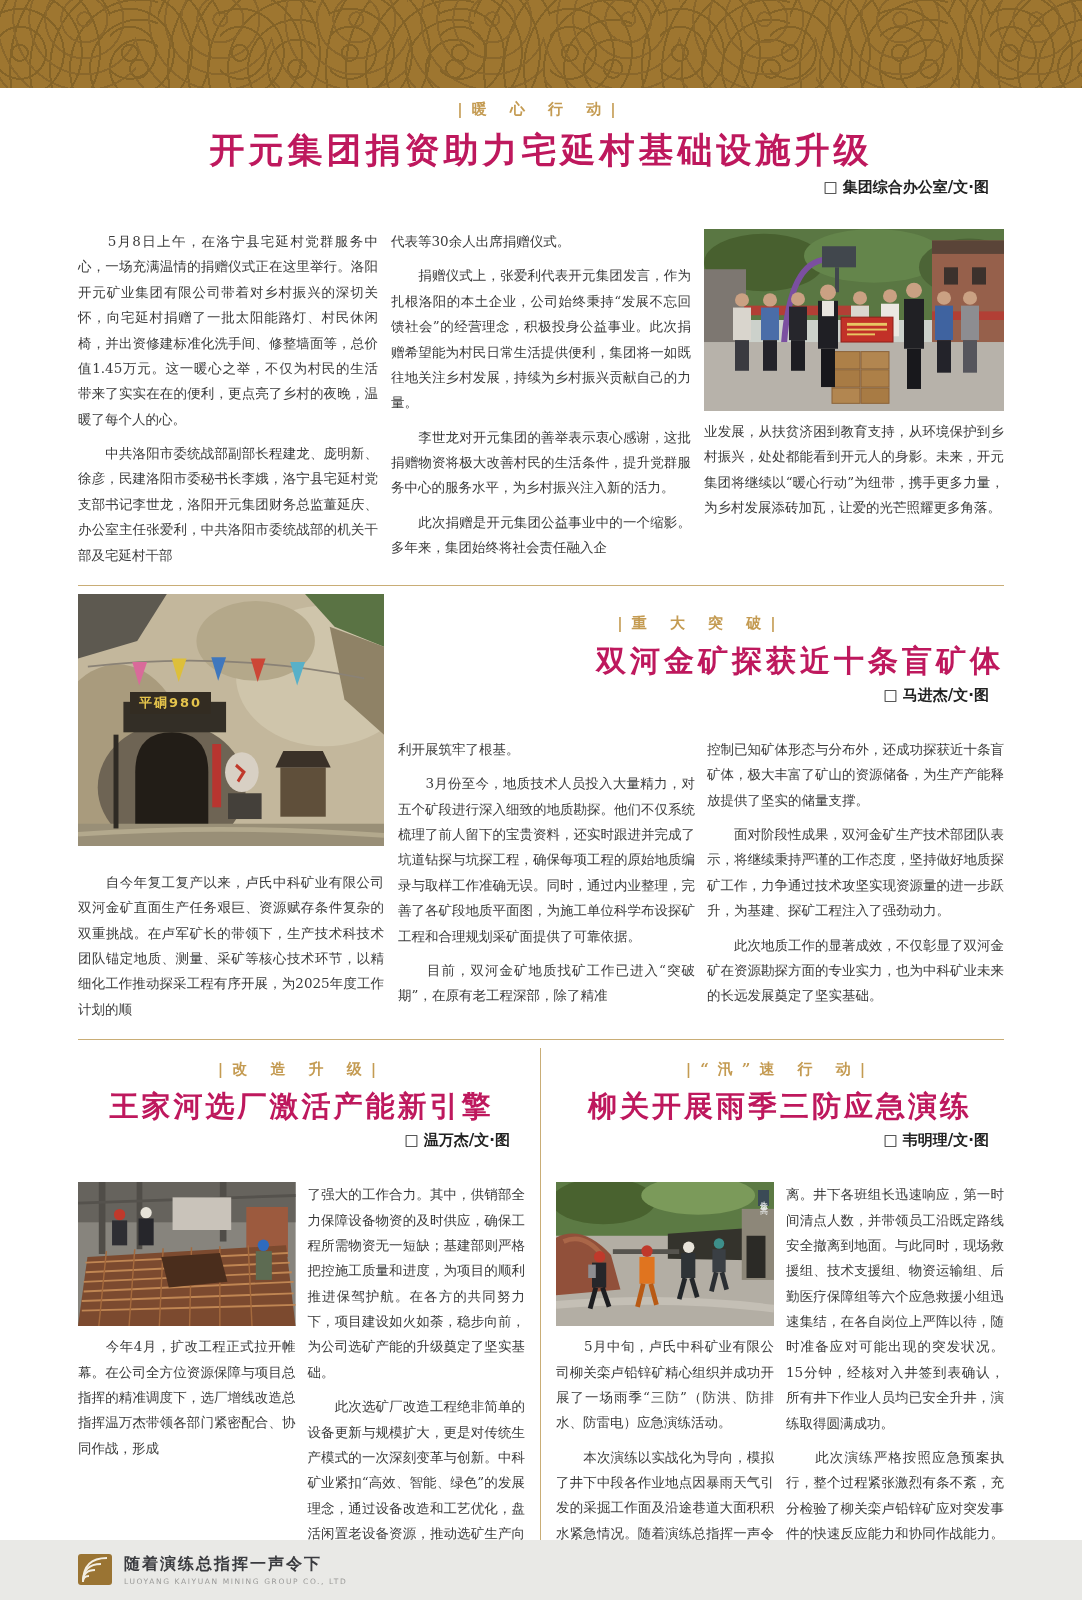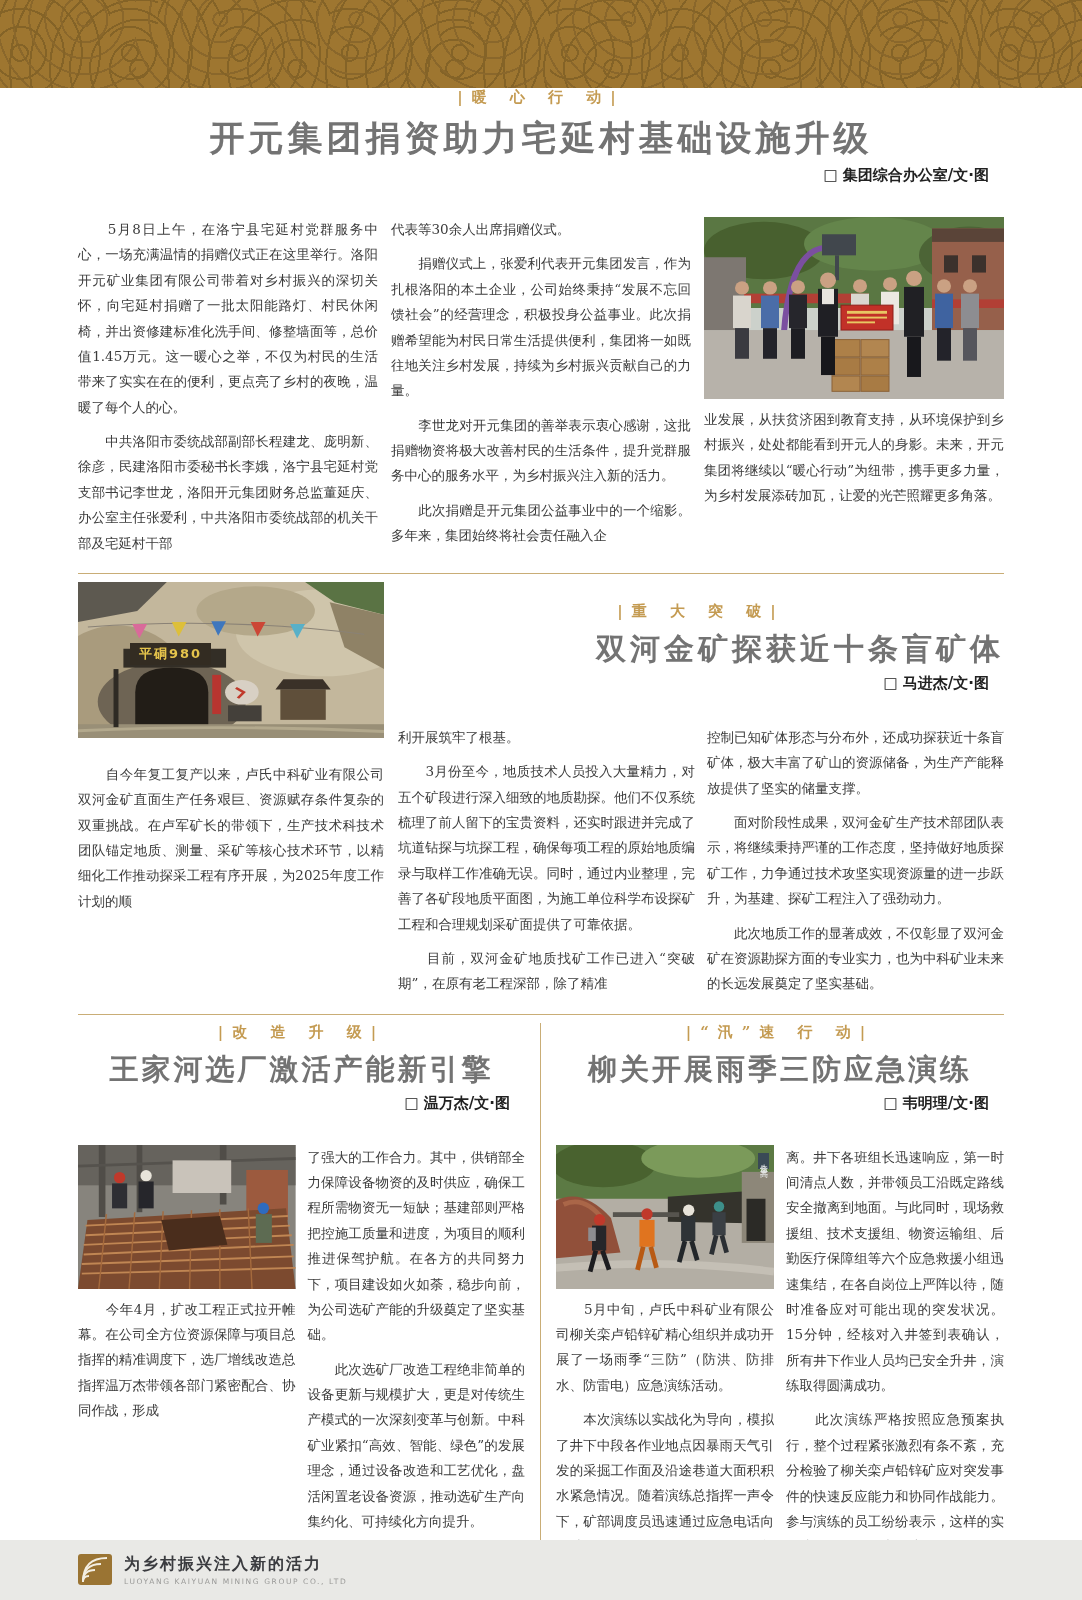--- a/index.html
+++ b/index.html
@@ -11,39 +11,39 @@
     height:88px;
     background-color:#9e7630;
     background-image:
       repeating-radial-gradient(circle at 18% 60%, transparent 0 7px, #846327 7px 9px, transparent 9px 18px),
       repeating-radial-gradient(circle at 62% 22%, transparent 0 6px, #8a672b 6px 8px, transparent 8px 16px),
       repeating-radial-gradient(circle at 88% 78%, transparent 0 8px, #846327 8px 10px, transparent 10px 20px);
     background-size:110px 88px,136px 88px,158px 88px;
   }
 
   section{padding:0 78px;}
-  .tag{text-align:center;color:#c49b52;font-size:15px;font-weight:bold;letter-spacing:9px;}
-  .title{text-align:center;color:#737373;font-weight:bold;margin:8px 0 4px;letter-spacing:4px;}
+  .tag{text-align:center;color:#c49b52;font-size:15px;font-weight:bold;letter-spacing:9px;margin-top:12px;}
+  .title{text-align:center;color:#be185d;font-weight:bold;margin:8px 0 4px;letter-spacing:4px;}
   .t36{font-size:35px;}
   .t33{font-size:30px;text-align:right;}
   .t29{font-size:29px;letter-spacing:3px;}
   .byline{text-align:right;font-size:15px;font-weight:bold;color:#212121;margin:4px 15px 8px;font-family:"DejaVu Sans","Liberation Sans",sans-serif;}
 
   .col{flex:1;min-width:0;font-size:13.5px;line-height:1.88;color:#3b3b3b;margin-top:24px;}
   .col p{margin:0 0 9px;text-align:justify;}
   .cols3{display:flex;gap:13px;}
   .cols2{display:flex;gap:12px;}
   .row{display:flex;gap:14px;}
 
   .rule{border:none;border-top:1px solid #c9ad76;margin:8px 78px;}
 
   .photo{position:relative;width:100%;overflow:hidden;background:#ddd;}
   .photo svg{display:block;width:100%;height:100%;}
   .ph1{height:182px;margin-bottom:8px;}
-  .ph2{height:156px;margin-bottom:20px;text-decoration:underline;}
+  .ph2{height:252px;margin-bottom:20px;text-decoration:underline;}
   .ph3{height:144px;margin-bottom:8px;}
   .ph4{height:144px;margin-bottom:8px;}
 
   .leftcol{width:306px;flex:none;}
   .rightarea{flex:1;min-width:0;}
   .rightarea .tag{margin-top:20px;}
 
   .bottom{display:flex;padding:0 78px;}
   .half{width:50%;box-sizing:border-box;}
   .half-l{padding-right:15px;border-right:1px solid #c9ad76;}
@@ -326,18 +326,18 @@
     <svg width="36" height="32" viewBox="0 0 36 32">
       <rect width="34" height="31" rx="3" fill="#9a7433"></rect>
       <g stroke="#f3eee2" stroke-width="1.8" fill="none">
         <path d="M5 28 Q5 22 11 22"></path>
         <path d="M5 28 Q5 16 17 16"></path>
         <path d="M5 28 Q5 10 23 10"></path>
         <path d="M5 28 Q5 4 29 4"></path>
       </g>
     </svg>
     <div>
-      <div class="f-cn">为乡村振兴注入新的活力</div>
+      <div class="f-cn">随着演练总指挥一声令下</div>
       <div class="f-en">LUOYANG KAIYUAN MINING GROUP CO., LTD</div>
     </div>
   </footer>
 
 </div>
 
 </body></html>

